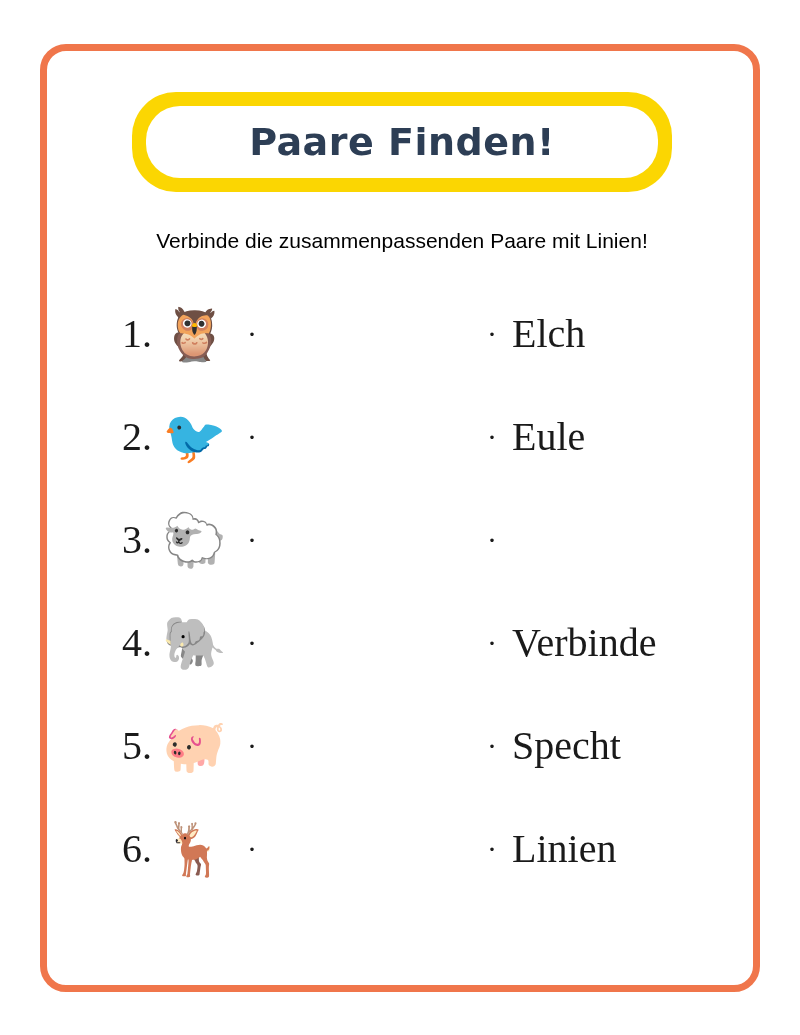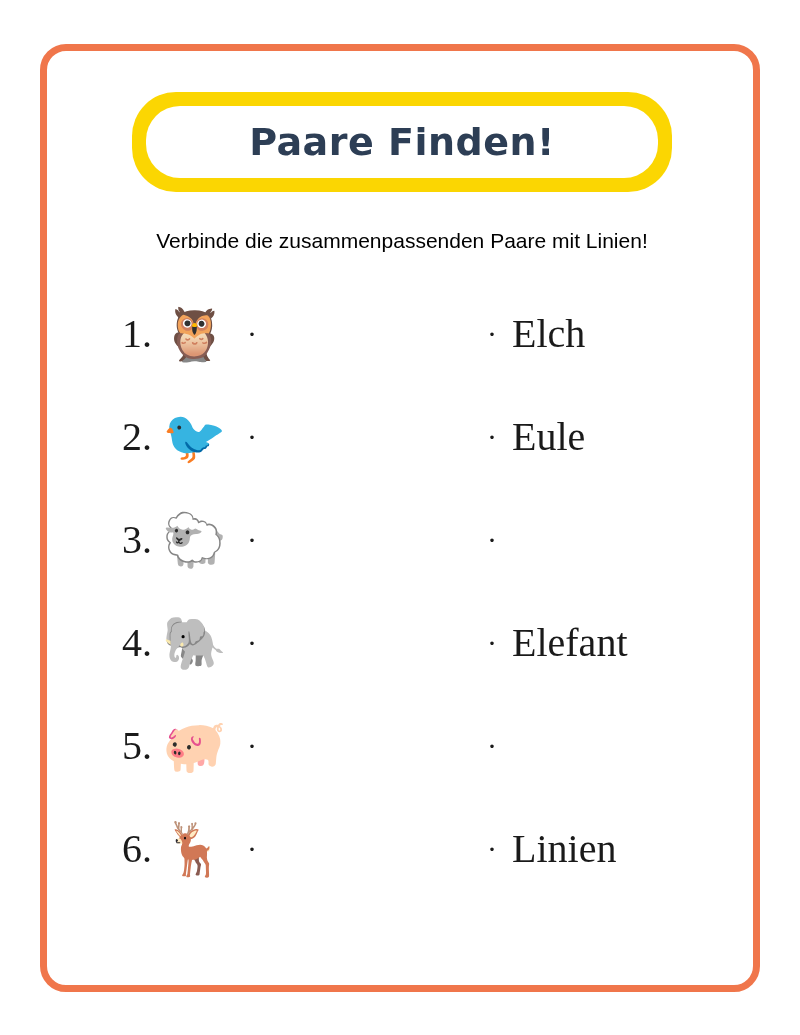--- a/index.html
+++ b/index.html
@@ -173,33 +173,34 @@
 
       <div class="pair-row">
         <div class="left-col">
           <span class="num">4.</span>
           <span class="emoji">🐘</span>
           <span class="dot">·</span>
         </div>
         <div class="gap"></div>
         <div class="right-col">
           <span class="dot">·</span>
-          <span class="word">Elefant</span>
+          <span class="word">Verbinde</span>
         </div>
       </div>
 
       <div class="pair-row">
         <div class="left-col">
           <span class="num">5.</span>
           <span class="emoji">🐖</span>
           <span class="dot">·</span>
         </div>
         <div class="gap"></div>
         <div class="right-col">
           <span class="dot">·</span>
+          <span class="word">Specht</span>
         </div>
       </div>
 
       <div class="pair-row">
         <div class="left-col">
           <span class="num">6.</span>
           <span class="emoji">🦌</span>
           <span class="dot">·</span>
         </div>
         <div class="gap"></div>

